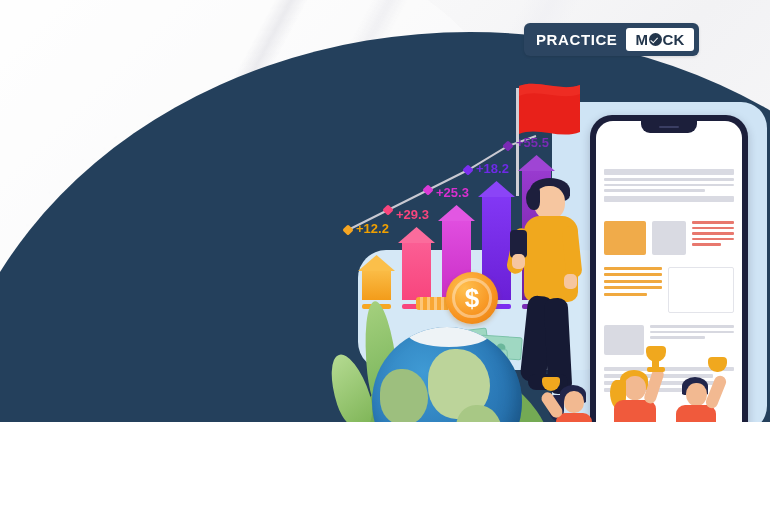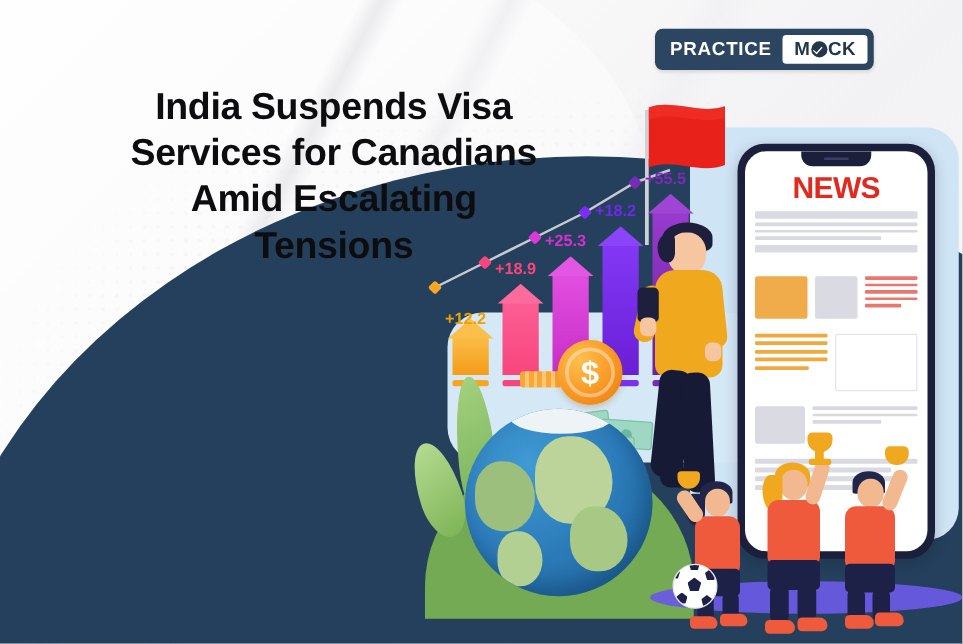--- a/index.html
+++ b/index.html
@@ -1,20 +1,20 @@
 <!DOCTYPE html>
 <html><head>
 <meta charset="utf-8">
 <style>
   html,body{margin:0;padding:0;background:#fff;}
   body{font-family:"Liberation Sans",sans-serif;}
 
   .canvas{
     position:relative;
-    width:770px;height:515px;
+    width:770px;height:422px;
     overflow:hidden;
     background:#fbfbfc;
   }
 
   
   .bg-base{
     position:absolute;inset:0;
     background:linear-gradient(135deg,#ffffff 0%,#f7f7f8 40%,#f2f2f4 60%,#fafafb 100%);
   }
   .bg-streak{
@@ -238,24 +238,20 @@
 
   <div class="logo">
     <div class="logo-left">PRACTICE</div>
     <div class="logo-right">
       <span>M</span>
         <span class="ochk"></span>
         <span>CK</span>
     </div>
   </div>
 
-  <div class="headline">India Suspends Visa
-Services for Canadians
-Amid Escalating
-Tensions</div>
 
   <div class="art">
 
     <div class="blue-card"></div>
     <div class="blue-card2"></div>
     <div class="green-hill"></div>
 
     <svg class="growth" viewBox="0 0 230 130">
       <polyline points="8,112 48,92 88,72 128,52 168,28 196,18" fill="none" stroke="#c9c9d2" stroke-width="2"></polyline>
       <rect x="4" y="108" width="8" height="8" rx="1.6" fill="#f6a623" transform="rotate(45 8 112)"></rect>
@@ -272,29 +268,29 @@
     </svg>
 
     <div class="bars">
 
       <div class="bar" style="left:6px;height:32px;background:linear-gradient(180deg,#fbbf4a,#f39c1a);">
         <svg class="cap" viewBox="0 0 37 16">
             <path d="M18.5 0 L37 16 L0 16 Z" fill="#fbbf4a"></path>
           </svg>
         <div class="base" style="background:#f6a623;"></div>
       </div>
-      <div class="blabel" style="left:0px;bottom:38px;color:#f0a000;">+12.2</div>
+      <div class="blabel" style="left:0px;bottom:64px;color:#f0a000;">+12.2</div>
 
       <div class="bar" style="left:46px;height:60px;background:linear-gradient(180deg,#fb5f95,#f8457d);">
         <svg class="cap" viewBox="0 0 37 16">
             <path d="M18.5 0 L37 16 L0 16 Z" fill="#fb6c9c"></path>
           </svg>
         <div class="base" style="background:#f8457d;"></div>
       </div>
-      <div class="blabel" style="left:40px;bottom:78px;color:#f8457d;">+18.9</div>
+      <div class="blabel" style="left:40px;bottom:78px;color:#f8457d;">+29.3</div>
 
       <div class="bar" style="left:86px;height:82px;background:linear-gradient(180deg,#e14fe0,#c92ec6);">
         <svg class="cap" viewBox="0 0 37 16">
             <path d="M18.5 0 L37 16 L0 16 Z" fill="#e257e2"></path>
           </svg>
         <div class="base" style="background:#da3ad6;"></div>
       </div>
       <div class="blabel" style="left:80px;bottom:100px;color:#d92fd0;">+25.3</div>
 
       <div class="bar" style="left:126px;height:106px;background:linear-gradient(180deg,#8338f5,#6a1fd6);">
@@ -347,21 +343,20 @@
       <div class="p-hand" style="left:6px;top:76px;"></div>
       <div class="p-hand" style="left:58px;top:96px;"></div>
       <div class="p-leg" style="left:18px;top:118px;width:26px;height:86px;transform:rotate(6deg);"></div>
       <div class="p-leg" style="left:40px;top:120px;width:24px;height:96px;transform:rotate(-3deg);"></div>
       <div class="p-leg" style="left:22px;top:196px;width:40px;height:16px;border-radius:8px;"></div>
     </div>
 
     <div class="phone">
       <div class="phone-screen">
         <div class="notch"></div>
-        <div class="news-title">NEWS</div>
 
         <div class="np" style="top:48px;">
           <div class="gbar" style="height:6px;"></div>
           <div class="rline" style="background:#d7d8e0;"></div>
           <div class="rline" style="background:#d7d8e0;"></div>
           <div class="rline" style="background:#d7d8e0;width:78%;"></div>
           <div class="gbar" style="height:6px;margin-top:4px;"></div>
         </div>
 
         <div class="np" style="top:100px;display:flex;gap:6px;">

